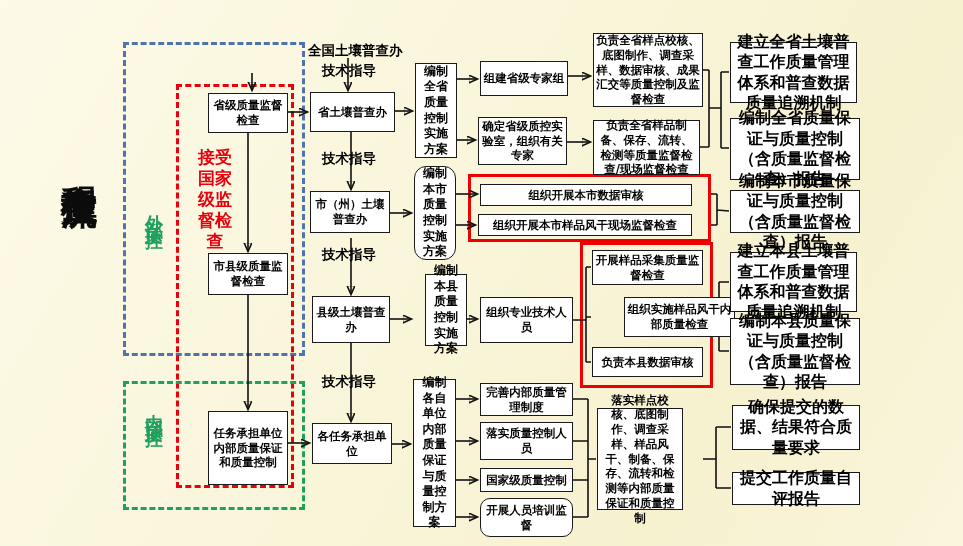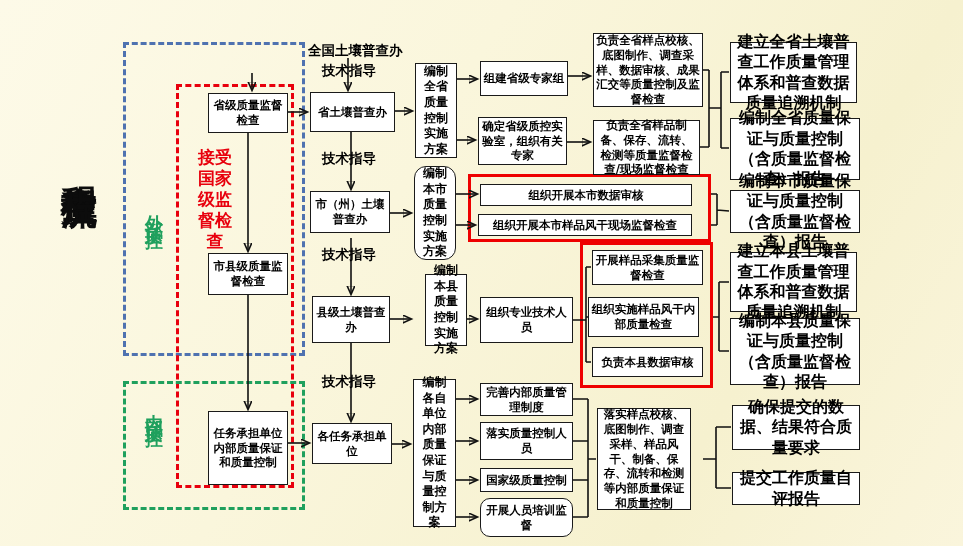--- a/index.html
+++ b/index.html
@@ -122,27 +122,27 @@
   <div class="node tall" style="left:414px;top:166px;width:42px;height:94px;border-radius:12px;">编制本市质量控制实施方案</div>
   <div class="node tall" style="left:414px;top:274px;width:42px;height:72px;margin-left:11px;">编制本县质量控制实施方案</div>
   <div class="node tall" style="left:413px;top:379px;width:43px;height:148px;">编制各自单位内部质量保证与质量控制方案</div>
 
   <div class="node" style="left:480px;top:61px;width:88px;height:35px;">组建省级专家组</div>
   <div class="node" style="left:478px;top:117px;width:89px;height:48px;">确定省级质控实验室，组织有关专家</div>
   <div class="node" style="left:480px;top:184px;width:212px;height:20px;">组织开展本市数据审核</div>
   <div class="node" style="left:478px;top:214px;width:214px;height:22px;">组织开展本市样品风干现场监督检查</div>
   <div class="node" style="left:480px;top:297px;width:93px;height:46px;">组织专业技术人员</div>
   <div class="node" style="left:592px;top:250px;width:111px;height:35px;">开展样品采集质量监督检查</div>
-  <div class="node" style="left:588px;top:297px;width:111px;height:40px;">组织实施样品风干内部质量检查</div>
+  <div class="node" style="left:624px;top:297px;width:111px;height:40px;">组织实施样品风干内部质量检查</div>
   <div class="node" style="left:592px;top:347px;width:111px;height:30px;">负责本县数据审核</div>
   <div class="node" style="left:480px;top:383px;width:93px;height:33px;">完善内部质量管理制度</div>
   <div class="node" style="left:480px;top:422px;width:93px;height:38px;">落实质量控制人员</div>
   <div class="node" style="left:480px;top:468px;width:93px;height:24px;">国家级质量控制</div>
   <div class="node" style="left:480px;top:498px;width:93px;height:39px;border-radius:10px;">开展人员培训监督</div>
-  <div class="node" style="left:597px;top:408px;width:94px;height:102px;">落实样点校核、底图制作、调查采样、样品风干、制备、保存、流转和检测等内部质量保证和质量控制</div>
+  <div class="node" style="left:597px;top:408px;width:86px;height:102px;">落实样点校核、底图制作、调查采样、样品风干、制备、保存、流转和检测等内部质量保证和质量控制</div>
 
   <div class="node" style="left:593px;top:33px;width:110px;height:74px;">负责全省样点校核、底图制作、调查采样、数据审核、成果汇交等质量控制及监督检查</div>
   <div class="node" style="left:593px;top:120px;width:107px;height:55px;">负责全省样品制备、保存、流转、检测等质量监督检查/现场监督检查</div>
 
   <div class="node right" style="left:730px;top:42px;width:127px;height:61px;">建立全省土壤普查工作质量管理体系和普查数据质量追溯机制</div>
   <div class="node right" style="left:730px;top:118px;width:130px;height:62px;">编制全省质量保证与质量控制（含质量监督检查）报告</div>
   <div class="node right" style="left:730px;top:190px;width:130px;height:43px;">编制本市质量保证与质量控制（含质量监督检查）报告</div>
   <div class="node right" style="left:730px;top:252px;width:127px;height:60px;">建立本县土壤普查工作质量管理体系和普查数据质量追溯机制</div>
   <div class="node right" style="left:730px;top:318px;width:130px;height:67px;">编制本县质量保证与质量控制（含质量监督检查）报告</div>
   <div class="node right" style="left:732px;top:405px;width:128px;height:45px;">确保提交的数据、结果符合质量要求</div>

